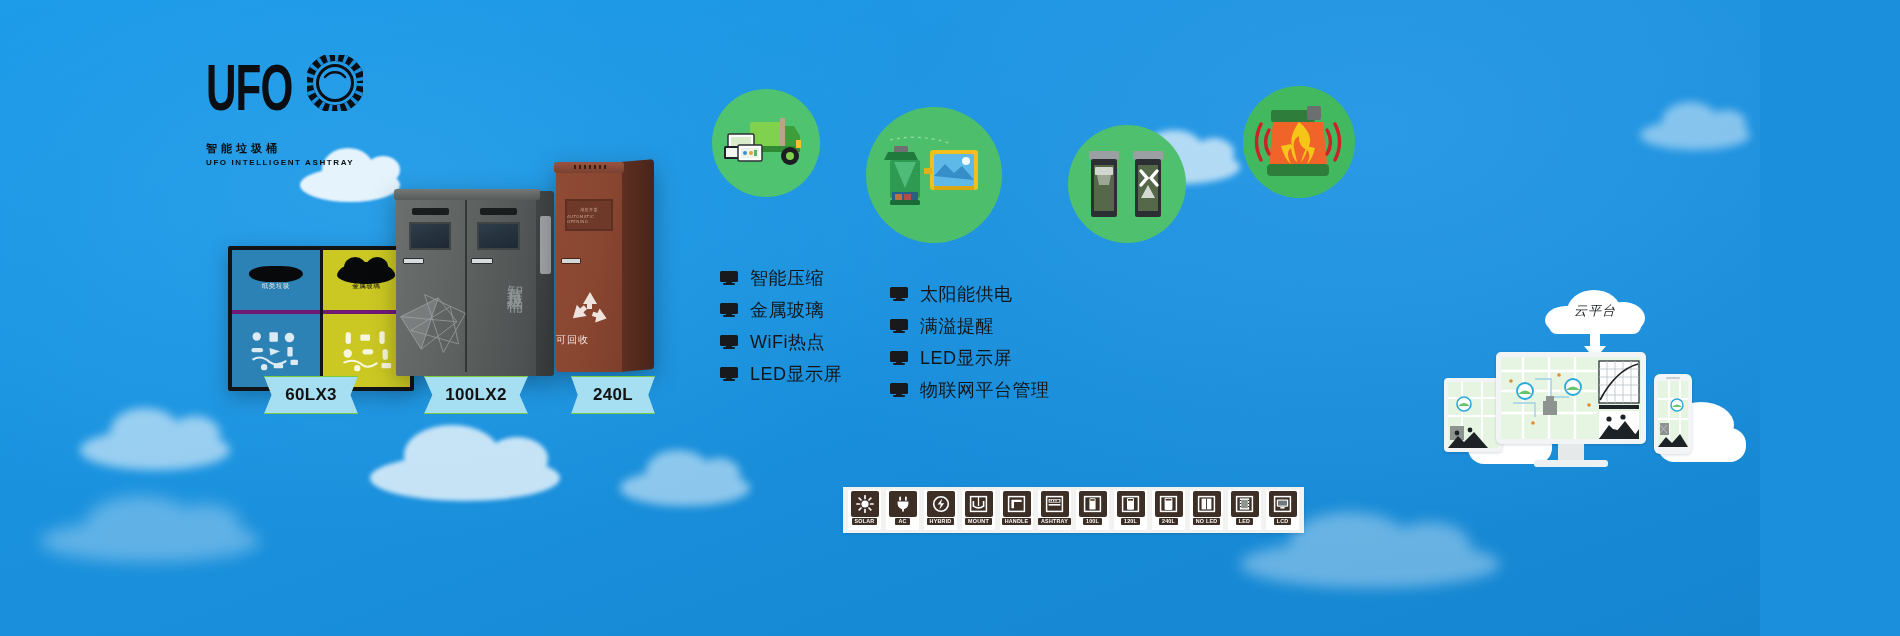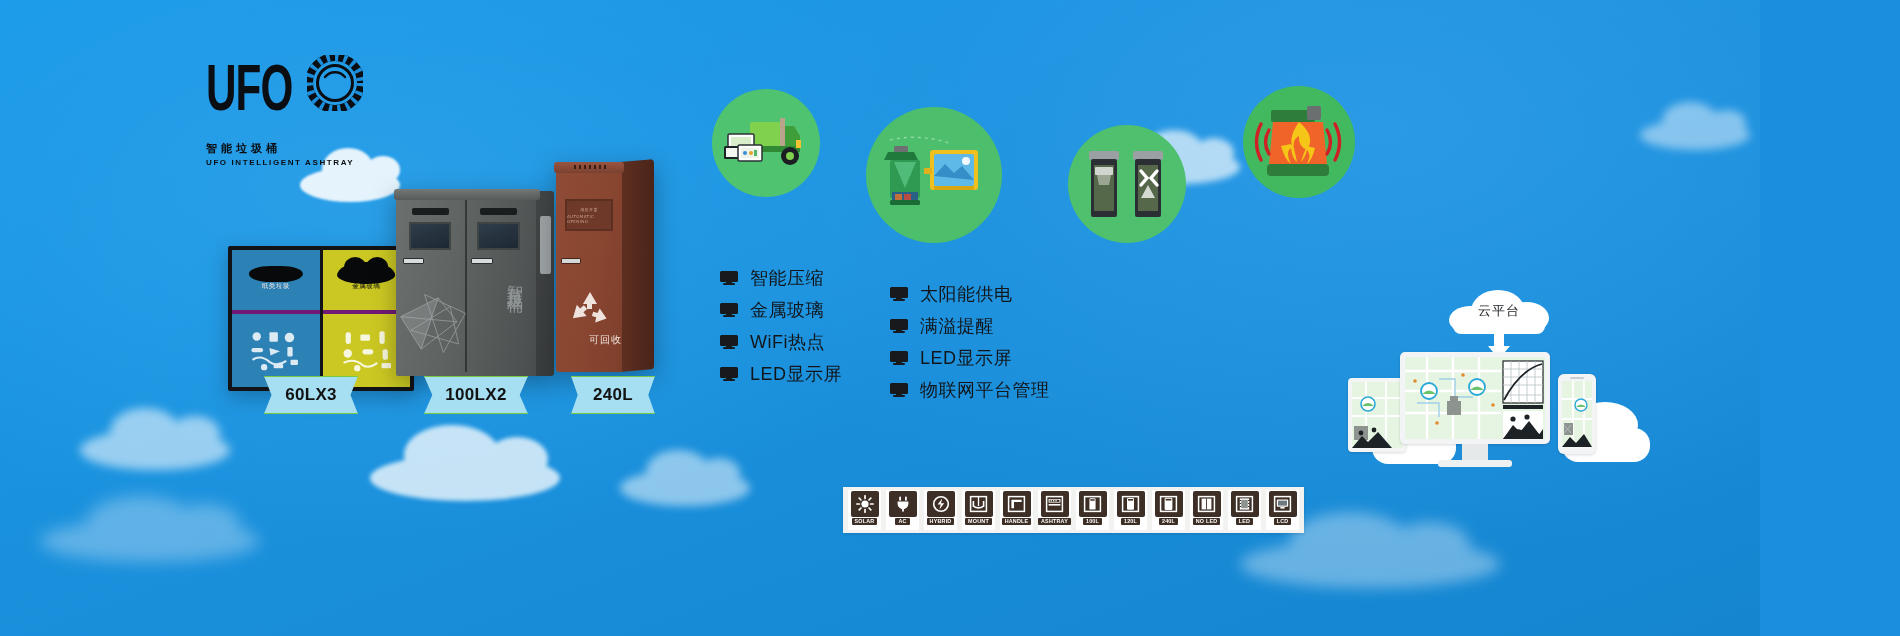--- a/index.html
+++ b/index.html
@@ -150,21 +150,21 @@
                  background:repeating-linear-gradient(90deg,#3a1d14 0 2px,transparent 2px 5px); }
   #bin1 .win   { position:absolute; left:9px; top:29px; width:48px; height:32px;
                  background:#6e3929; border:2px solid #5c2f20;
                  display:flex; flex-direction:column; align-items:center;
                  justify-content:center; gap:2px; }
   #bin1 .win span{ font-size:4px; color:#c7a08f; letter-spacing:.4px;
                    font-family:"DejaVu Sans",sans-serif; }
   #bin1 .chute { position:absolute; left:5px; top:88px; width:20px; height:6px;
                  background:#d5d8d8; border:1px solid #4a2419; border-radius:1px; }
   #bin1 .recy  { position:absolute; left:14px; top:120px; width:40px; }
-  #bin1 .rlbl  { position:absolute; left:0; right:30px; top:163px; text-align:right;
+  #bin1 .rlbl  { position:absolute; left:0; right:30px; top:163px; text-align:left;
                  font-size:10px; color:#f0e3de; letter-spacing:1px;
                  font-family:"DejaVu Sans",sans-serif; }
 
   
   .cap-banner {
     position:absolute; height:38px; display:flex; align-items:center;
     justify-content:center; color:#121212; font-weight:bold; font-size:17px;
     letter-spacing:.3px;
   }
   .cap-banner .ribbon {
@@ -213,21 +213,21 @@
     width:28px; height:26px; background:#3d2e26; border-radius:2px;
     display:flex; align-items:center; justify-content:center; margin-top:1px;
   }
   .spec .name {
     margin-top:1px; font-size:5.4px; font-weight:bold; letter-spacing:.2px;
     background:#3d2e26; color:#fff; padding:1px 3px; border-radius:1px;
     white-space:nowrap; line-height:1;
   }
 
   
-  #platform { position:absolute; left:1372px; top:290px; width:280px; height:210px; }
+  #platform { position:absolute; left:1468px; top:290px; width:280px; height:210px;font-style:italic; }
   #cloudbubble { position:absolute; left:77px; top:0px; width:100px; height:44px; }
   #cloudbubble .puff { position:absolute; background:#fff; border-radius:50%; }
   #cloudbubble .p1 { left:0;   top:16px; width:44px; height:28px; }
   #cloudbubble .p2 { left:22px;top:0;    width:54px; height:42px; }
   #cloudbubble .p3 { left:56px;top:12px; width:44px; height:32px; }
   #cloudbubble .base{ left:4px; top:28px; width:92px; height:16px; border-radius:10px; }
   #cloudbubble .txt{ position:absolute; left:0; top:12px; width:100px; text-align:center;
                      font-size:13px; color:#1a1d20; z-index:3;
                      font-family:"DejaVu Sans",sans-serif; letter-spacing:1px; }
   .arrow-down { position:absolute; left:116px; top:44px; width:22px; height:26px; }

